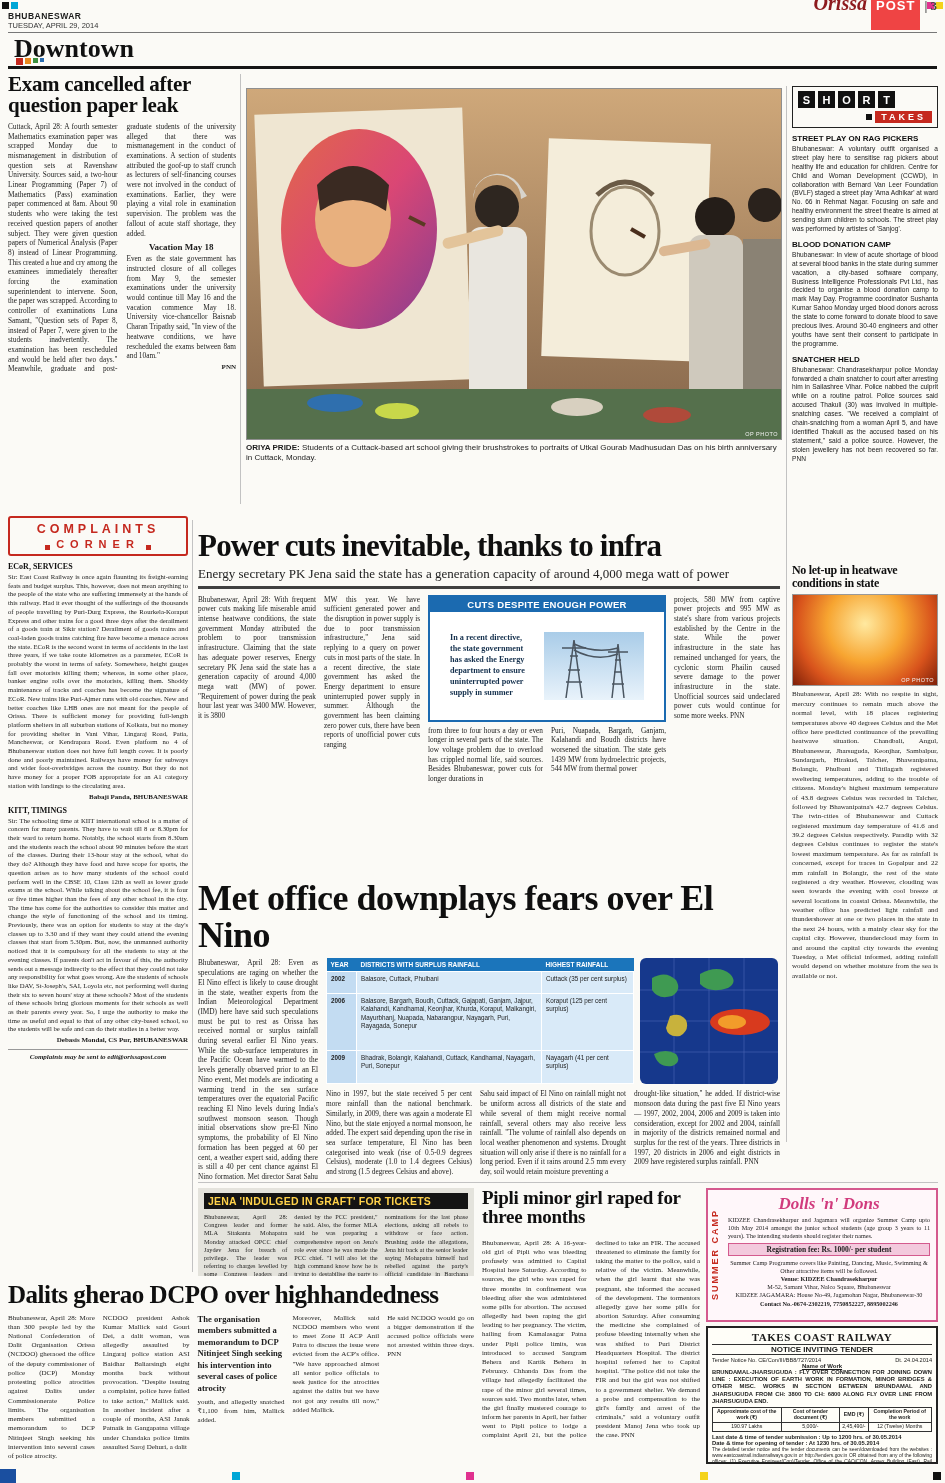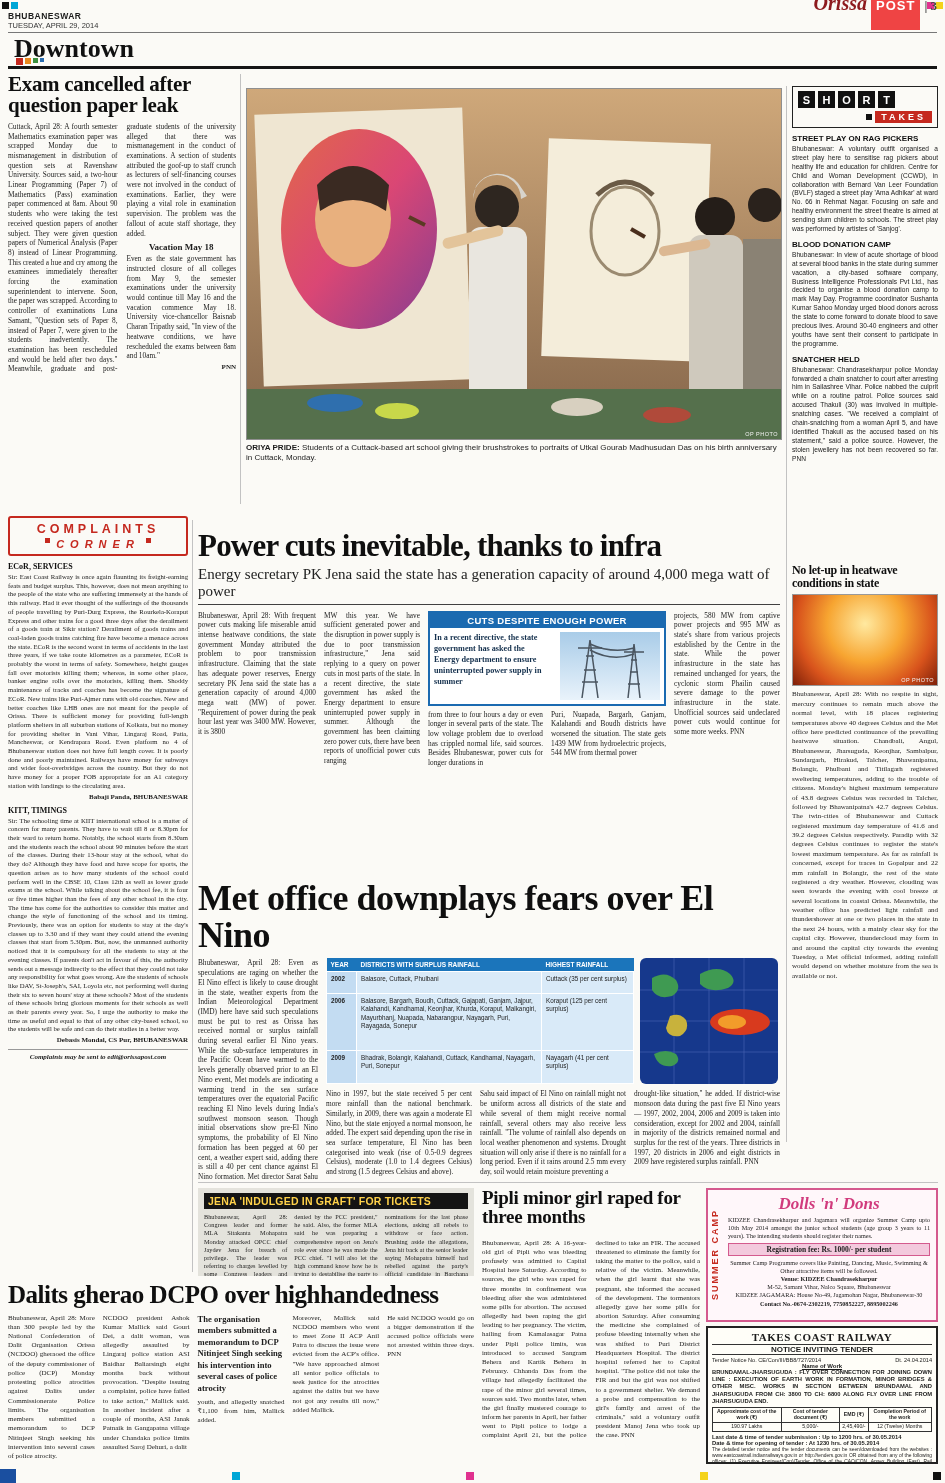--- a/index.html
+++ b/index.html
@@ -61,36 +61,36 @@
     font-family:"Liberation Sans","DejaVu Sans",sans-serif; }
   .st-item p { font-size:6.6px; line-height:1.35; text-align:justify;
     font-family:"Liberation Sans","DejaVu Sans",sans-serif; color:#222; }
 
   
   .comp-head { border:2px solid #c5291f; border-radius:3px; padding:4px 2px; text-align:center; margin-bottom:6px; }
   .comp-head .l1 { color:#c5291f; font-weight:bold; font-size:12.5px; letter-spacing:4px;
     font-family:"Liberation Sans","DejaVu Sans",sans-serif; }
   .comp-head .l2 { color:#c5291f; font-weight:bold; font-size:11px; letter-spacing:6px; margin-top:2px;
     font-family:"Liberation Sans","DejaVu Sans",sans-serif;
-    display:flex; align-items:flex-start; justify-content:center; gap:6px;font-style:italic; }
+    display:flex; align-items:flex-end; justify-content:center; gap:6px; }
   .comp-head .sq { width:5px; height:5px; background:#c5291f; display:inline-block; }
   .comp-item h4 { font-size:8px; font-weight:bold; margin:5px 0 2px; color:#101010; }
   .comp-item p { font-size:6.7px; line-height:1.3; text-align:justify; }
   .comp-sig { font-weight:bold; font-size:7px; text-align:right; margin:2px 0 4px; }
   .comp-foot { border-top:1px solid #999; margin-top:5px; padding-top:3px;
     font-size:7px; font-weight:bold; font-style:italic; text-align:center; }
 
   
   .power-hl { font-size:31px; letter-spacing:-0.8px; }
-  .power-stand { font-size:15px; color:#222; margin:4px 0 6px; border-bottom:1px solid #404040; padding-bottom:4px; }
+  .power-stand { font-size:13px; color:#222; margin:4px 0 6px; border-bottom:3px solid #404040; padding-bottom:4px; }
   .pbox { border:2px solid #1b6ab0; background:#fff; }
   .pbox-title { background:#1b6ab0; color:#fff; font-weight:bold; font-size:9.5px;
     text-align:center; padding:2px 0; letter-spacing:.3px;
     font-family:"Liberation Sans","DejaVu Sans",sans-serif; }
-  .pbox-inner { display:flex; padding:4px; gap:13px; }
+  .pbox-inner { display:flex; padding:20px; gap:13px; }
   .pbox-txt { font-weight:bold; font-size:8.2px; line-height:1.35; color:#14304d; flex:1; }
 
   
   .met-hl { font-size:36px; letter-spacing:-0.5px; margin-bottom:5px; }
   .met-table { border-collapse:collapse; font-family:"Liberation Sans","DejaVu Sans",sans-serif;
     font-size:6.3px; width:100%; }
   .met-table th { background:#1b75bb; color:#fff; font-weight:bold; text-align:left;
     padding:3px 4px; font-size:6.5px; }
   .met-table td { background:#d9eaf8; border:1px solid #fff; vertical-align:top; padding:3px 4px; line-height:1.3; }
   .met-table td.yr { font-weight:bold; background:#c3dcf2; }

